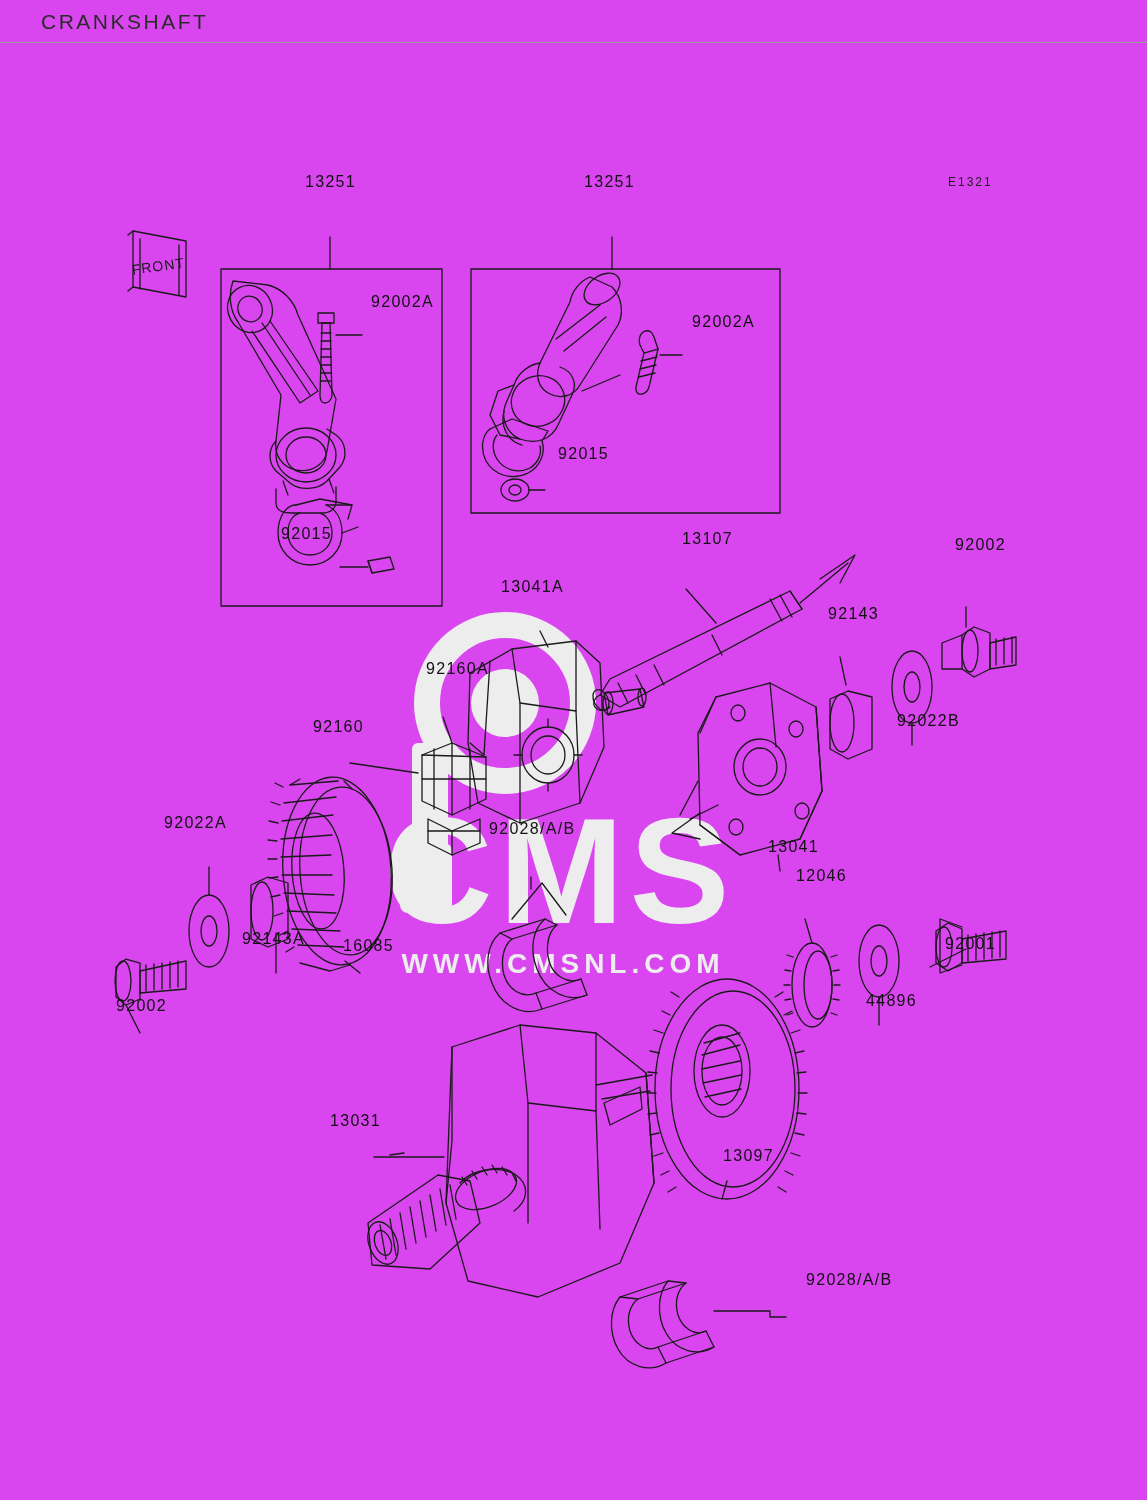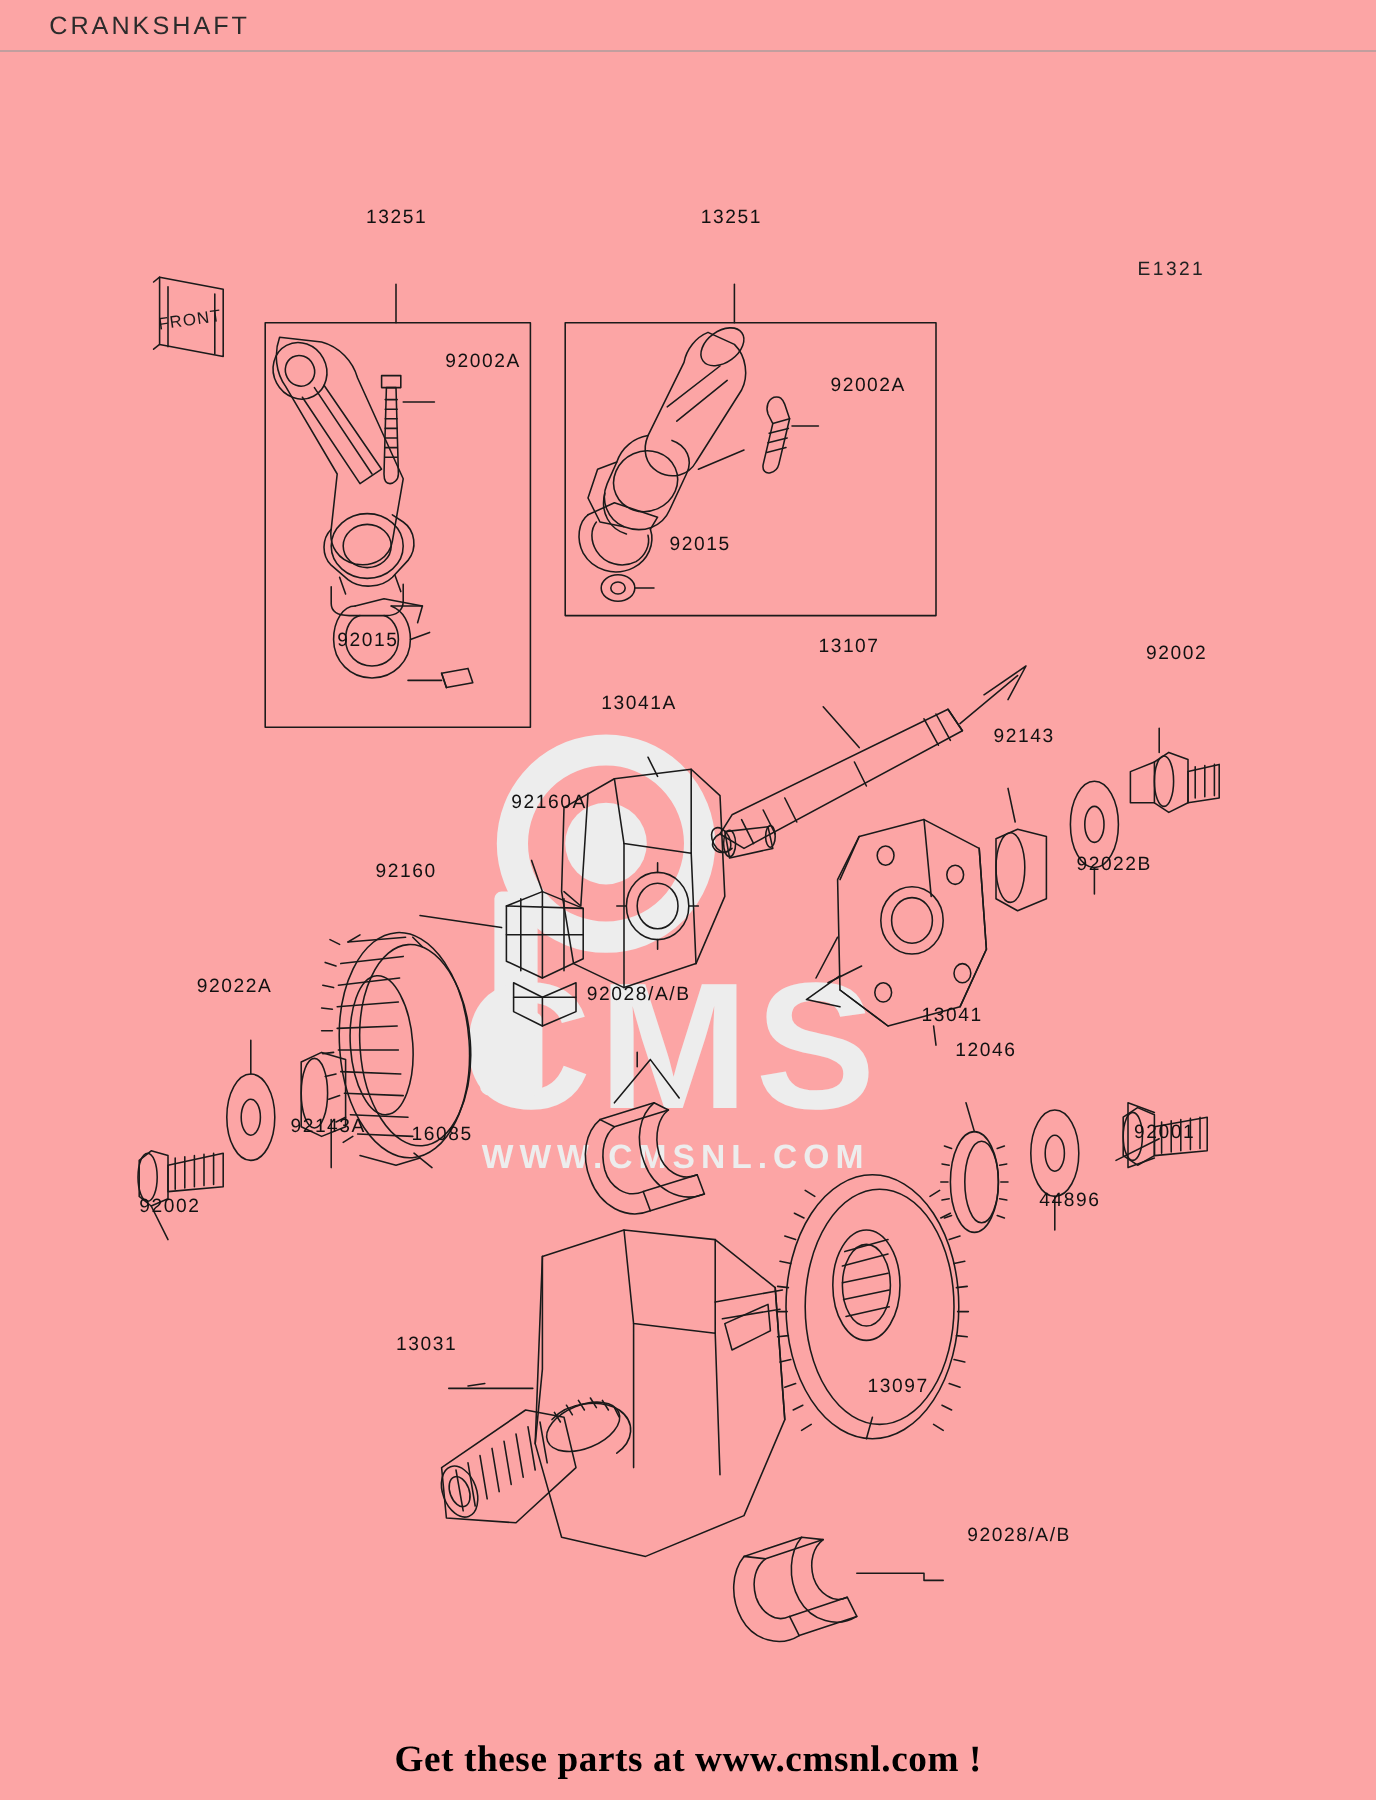--- a/index.html
+++ b/index.html
@@ -8,21 +8,21 @@
     background: #ffffff;
   }
   body {
     font-family: "Liberation Sans", sans-serif;
     color: #1a1a1a;
   }
   #page {
     position: relative;
     width: 1147px;
     height: 1500px;
-    background: #fca5a5;
+    background: #d946ef;
     overflow: hidden;
   }
   
   #header-title {
     position: absolute;
     left: 41px;
     top: 10px;
     font-size: 21px;
     letter-spacing: 2.5px;
     color: #2b2b2b;
@@ -61,24 +61,23 @@
   
   .lbl {
     position: absolute;
     font-family: "Liberation Sans", sans-serif;
     font-size: 16px;
     letter-spacing: 1.3px;
     color: #111111;
     white-space: nowrap;
   }
   .lbl.small {
-    font-size: 16px;
+    font-size: 12px;
     letter-spacing: 2px;
     color: #222;
-    margin-top: 41px;
   }
   
   #footer {
     position: absolute;
     left: 0;
     top: 1448px;
     width: 1147px;
     text-align: center;
     font-size: 31px;
     font-weight: bold;
@@ -425,15 +424,14 @@
       <div class="lbl" style="left:916px; top:892px;margin-left:29px;">92001</div>
       <div class="lbl" style="left:866px; top:949px;">44896</div>
       <div class="lbl" style="left:116px; top:954px;">92002</div>
       <div class="lbl" style="left:330px; top:1069px;">13031</div>
       <div class="lbl" style="left:723px; top:1104px;">13097</div>
       <div class="lbl" style="left:806px; top:1228px;">92028/A/B</div>
     </div>
 
   </div>
 
-  <div id="footer">Get these parts at www.cmsnl.com !</div>
 
 </div>
 
 </body></html>

